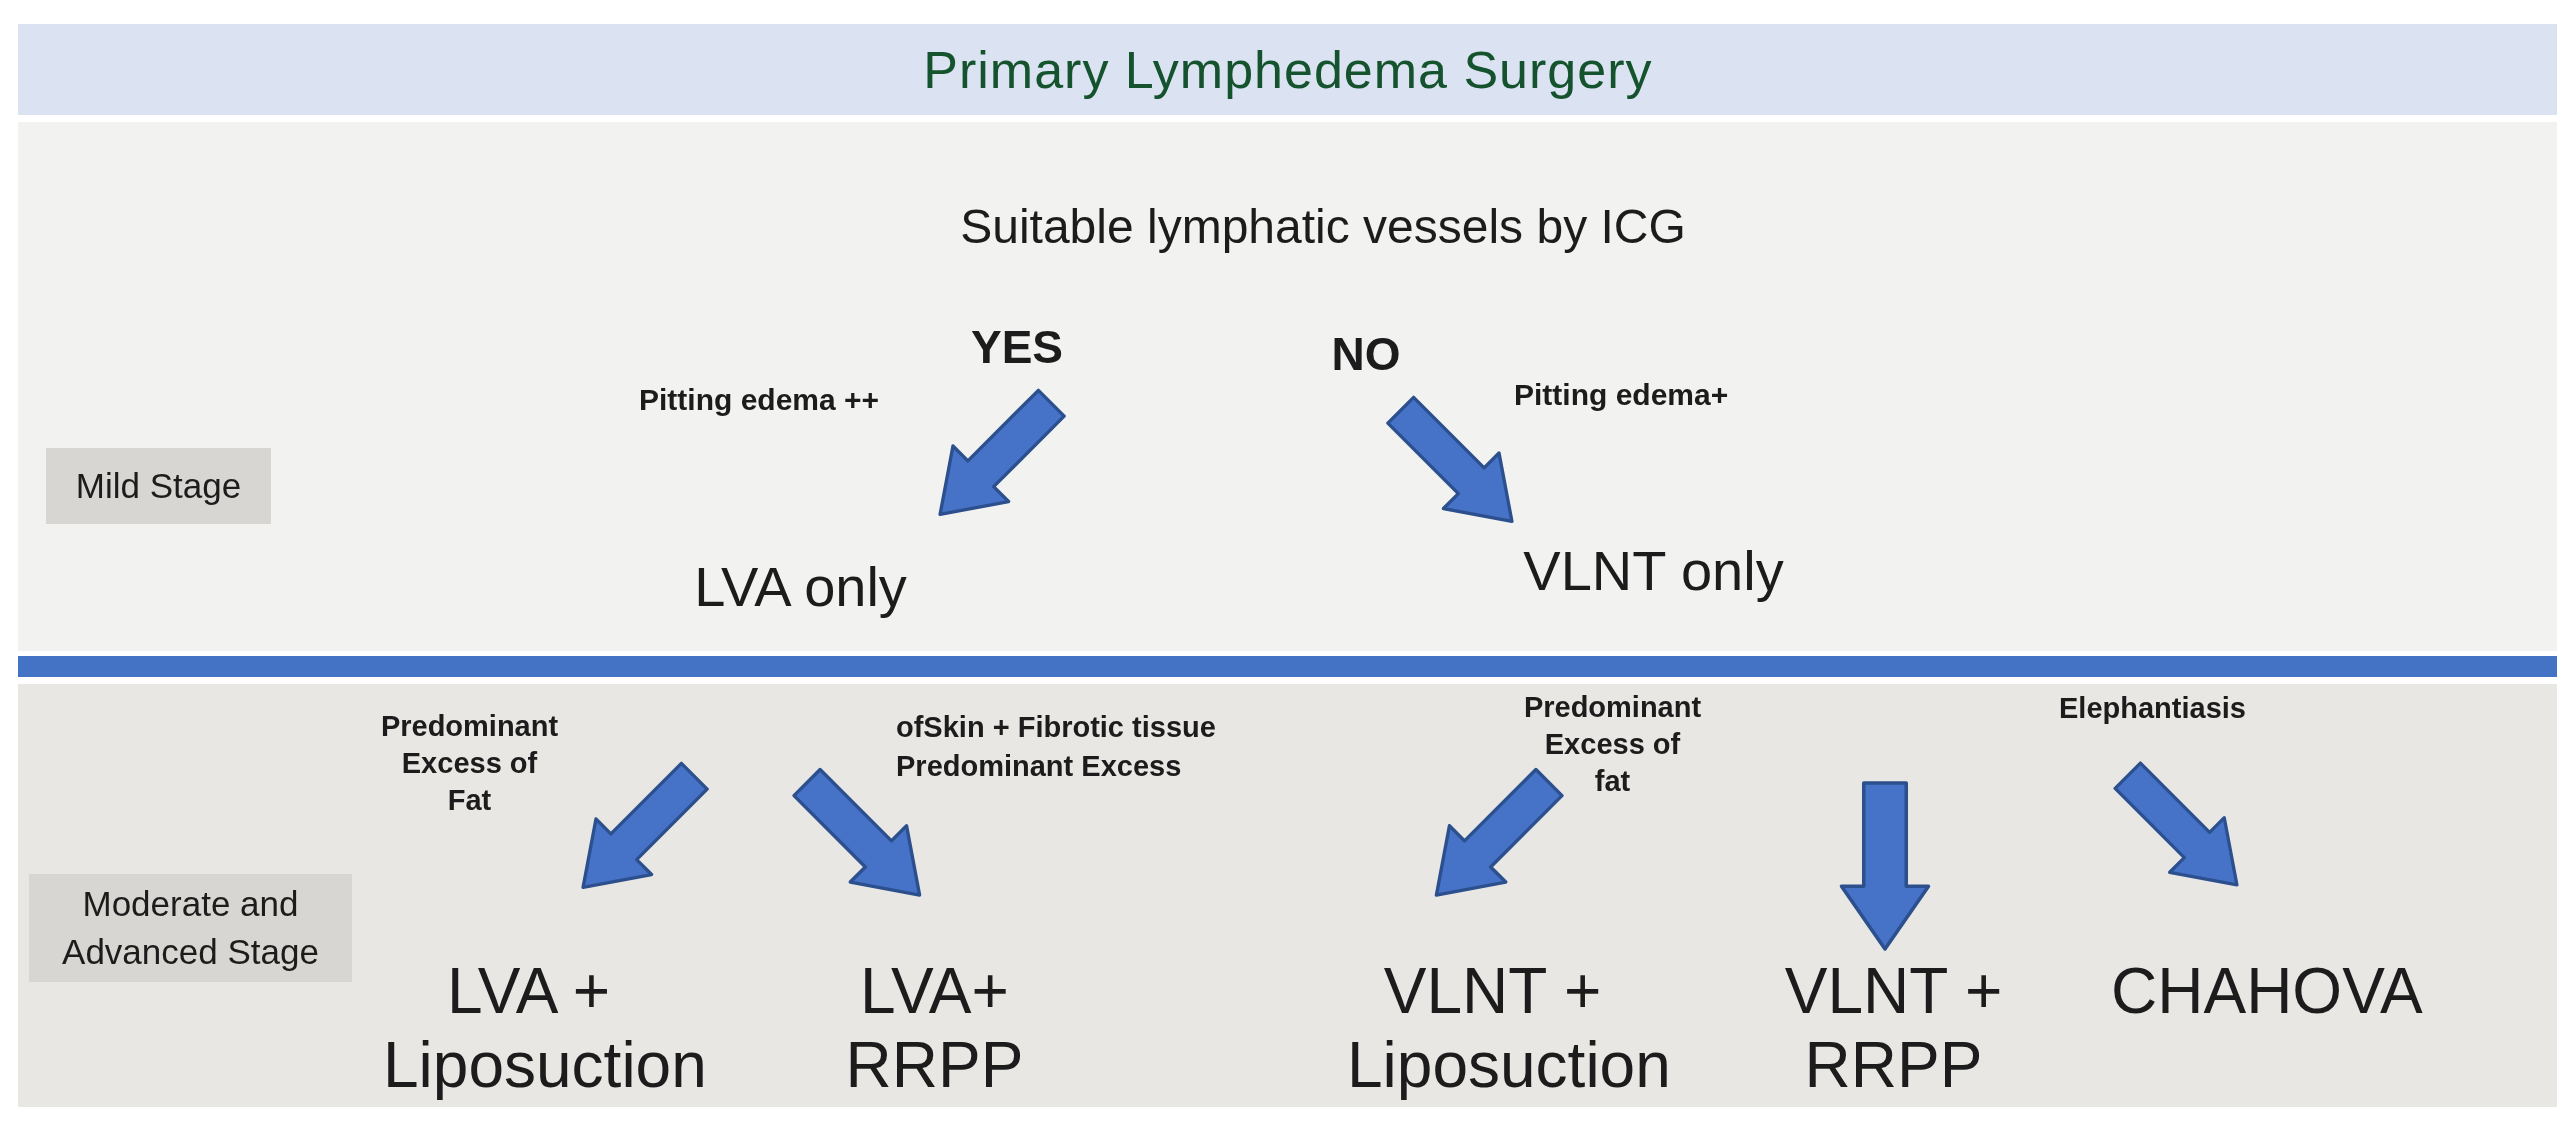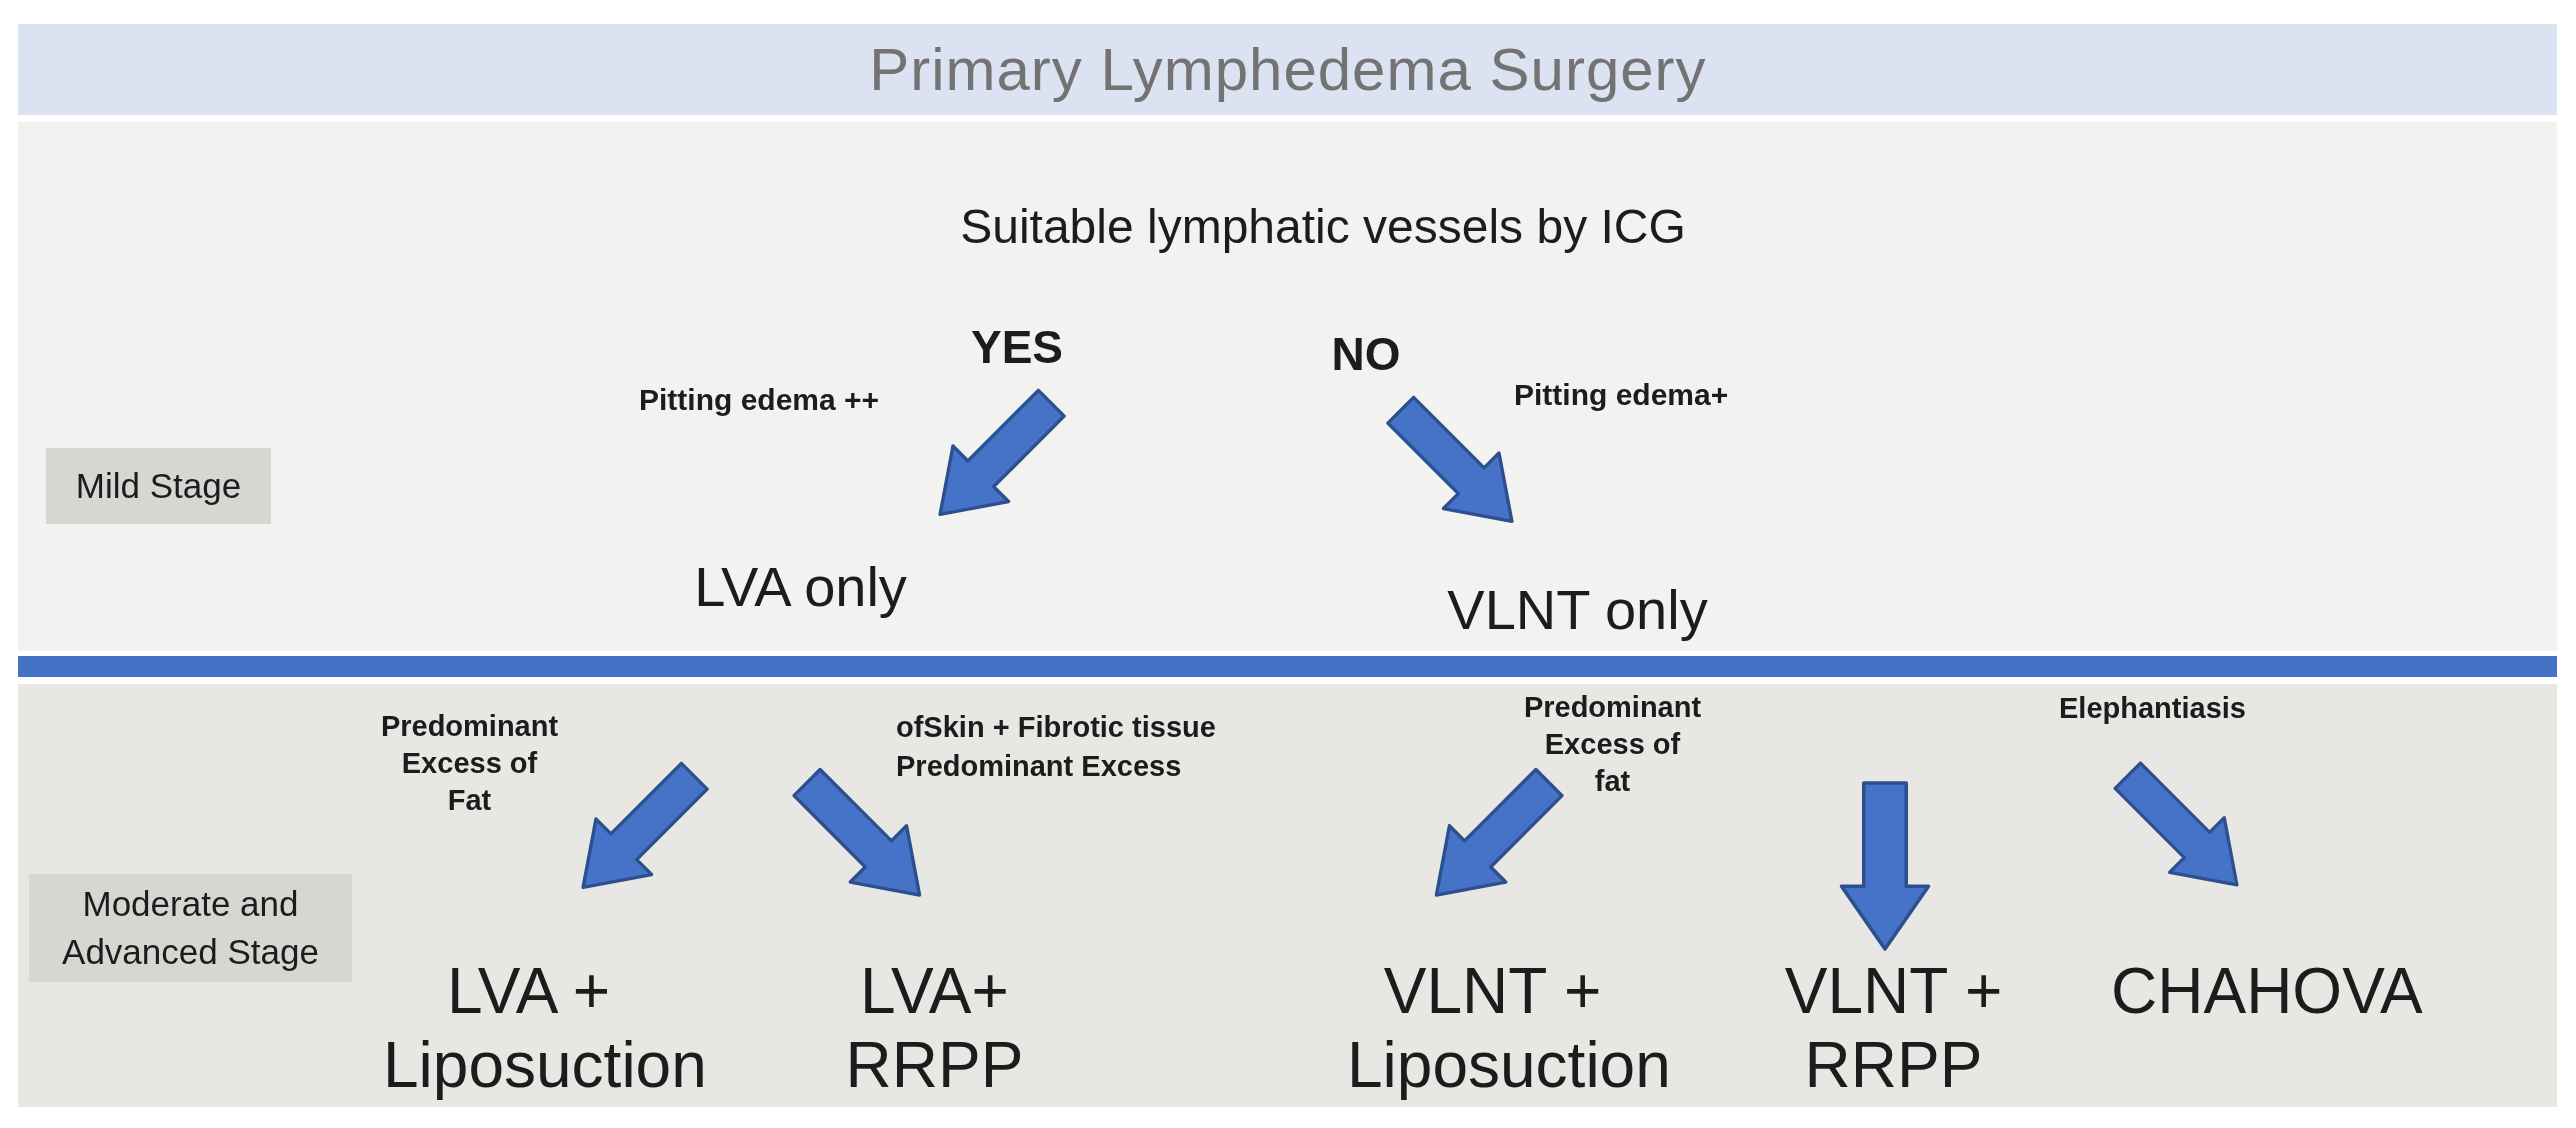--- a/index.html
+++ b/index.html
@@ -12,21 +12,21 @@
     overflow:hidden;
   }
   .abs{position:absolute;}
 
   .title-bar{
     left:18.4px;top:24px;width:2539px;height:91px;
     background:#dbe2f1;
     display:flex;align-items:center;justify-content:center;
   }
   .title-text{
-    font-size:60px;color:#737373;letter-spacing:1px;
+    font-size:52px;color:#14532d;letter-spacing:1px;
   }
 
   .mild-section{
     left:18.4px;top:122px;width:2539px;height:529px;
     background:#f2f2f0;
   }
   .divider{
     left:18.4px;top:656px;width:2539px;height:21px;
     background:#4472c4;
   }
@@ -53,21 +53,21 @@
   .answer{font-size:46px;font-weight:700;text-align:center;}
   .yes-label{left:920px;top:320px;width:194px;}
   .no-label{left:1269px;top:327px;width:194px;}
 
   .small-label{font-size:30px;font-weight:700;}
   .pitting-pp{left:639px;top:383px;}
   .pitting-p{left:1514px;top:378px;}
 
   .big-outcome{font-size:56px;text-align:center;}
   .lva-only{left:655px;top:554px;width:291px;}
-  .vlnt-only{left:1408px;top:538px;width:339px;margin-top:39px;}
+  .vlnt-only{left:1484px;top:538px;width:339px;}
 
   .cond{font-size:29px;font-weight:700;line-height:37px;text-align:center;}
   .cond-1{left:324px;top:708px;width:291px;}
   .cond-2{left:896px;top:708px;width:416px;text-align:left;line-height:39px;}
   .cond-3{left:1467px;top:689px;width:291px;}
   .cond-4{left:1714px;top:684px;width:310px;font-size:27px;line-height:35px;}
   .cond-5{left:2059px;top:690px;width:252px;text-align:left;}
 
   .outcome{
     font-size:64px;line-height:74px;text-align:center;

